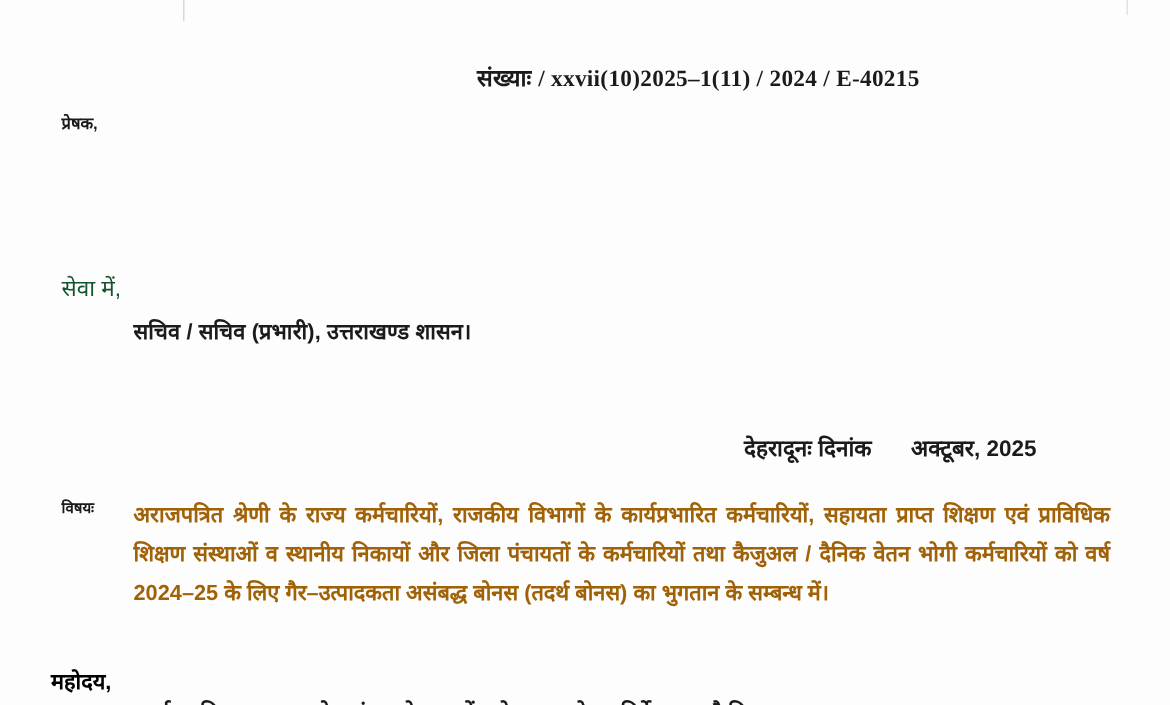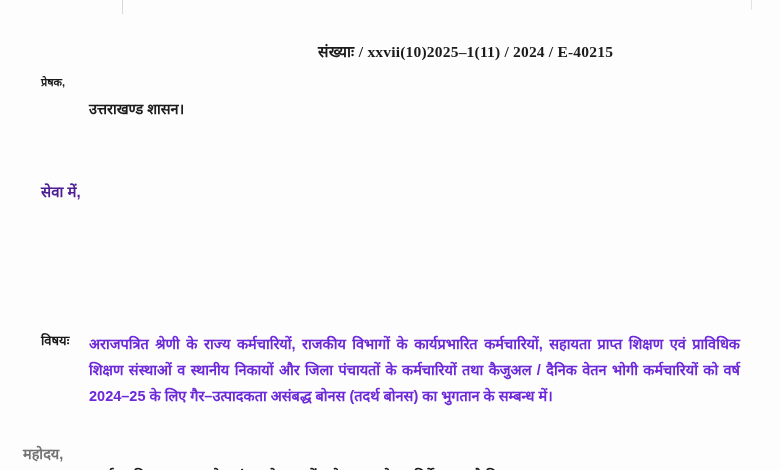--- a/index.html
+++ b/index.html
@@ -76,22 +76,22 @@
     font-size: 14.5px;
     font-weight: bold;
     color: #1b1b1b;
     line-height: 23px;
   }
   .to-label {
     position: absolute;
     left: 41px;
     top: 181px;
     font-size: 15px;
-    font-weight: bold;
-    color: #4c1d95;
+    font-weight: normal;
+    color: #14532d;
   }
   .to-block {
     position: absolute;
     left: 89px;
     top: 210px;
     font-size: 14.5px;
     font-weight: bold;
     color: #1b1b1b;
     line-height: 25px;
     letter-spacing: 0.1px;
@@ -116,43 +116,43 @@
   }
   .place-date .gap {
     display: inline-block;
     width: 18px;
   }
 
   .subject-label {
     position: absolute;
     left: 41px;
     top: 331px;
-    font-size: 13px;
+    font-size: 10px;
     font-weight: bold;
     color: #1b1b1b;
   }
   .subject-body {
     position: absolute;
     left: 89px;
     top: 331px;
     width: 651px;
     font-size: 14.5px;
     font-weight: bold;
-    color: #6d28d9;
+    color: #a16207;
     line-height: 26px;
     text-align: justify;
     text-justify: inter-word;
   }
   .salutation {
     position: absolute;
-    left: 23px;
+    left: 34px;
     top: 443px;
     font-size: 14.5px;
     font-weight: bold;
-    color: #737373;
+    color: #000000;
   }
   .body-clip {
     position: absolute;
     left: 89px;
     top: 463px;
     width: 651px;
     height: 12px;
     overflow: hidden;
     font-size: 14.5px;
     font-weight: bold;
@@ -171,28 +171,34 @@
 
   <div class="doc">
 
     <div class="ref-line">
       <span>संख्याः</span>
       <span class="num">/ xxvii(10)2025–1(11) / 2024 / E-40215</span>
     </div>
 
     <div class="from-label">प्रेषक,</div>
     <div class="from-block">
-      <div>उत्तराखण्ड शासन।</div>
     </div>
 
     <div class="to-label">सेवा में,</div>
     <div class="to-block">
-    </div>
-
-
+      <div>सचिव / सचिव (प्रभारी), उत्तराखण्ड शासन।</div>
+    </div>
+
+
+    <div class="place-date">
+      <span>देहरादूनः</span>
+      <span>दिनांक</span>
+      <span class="gap"></span>
+      <span>अक्टूबर, 2025</span>
+    </div>
 
     <div class="subject-label">विषयः</div>
     <div class="subject-body">अराजपत्रित श्रेणी के राज्य कर्मचारियों, राजकीय विभागों के कार्यप्रभारित कर्मचारियों, सहायता प्राप्त शिक्षण एवं प्राविधिक शिक्षण संस्थाओं व स्थानीय निकायों और जिला पंचायतों के कर्मचारियों तथा कैजुअल / दैनिक वेतन भोगी कर्मचारियों को वर्ष 2024–25 के लिए गैर–उत्पादकता असंबद्ध बोनस (तदर्थ बोनस) का भुगतान के सम्बन्ध में।</div>
 
     <div class="salutation">महोदय,</div>
     <div class="body-clip">उपर्युक्त विषयक शासनादेश संख्या के क्रम में मुझे यह कहने का निर्देश हुआ है कि</div>
 
   </div>
 </div>
 

